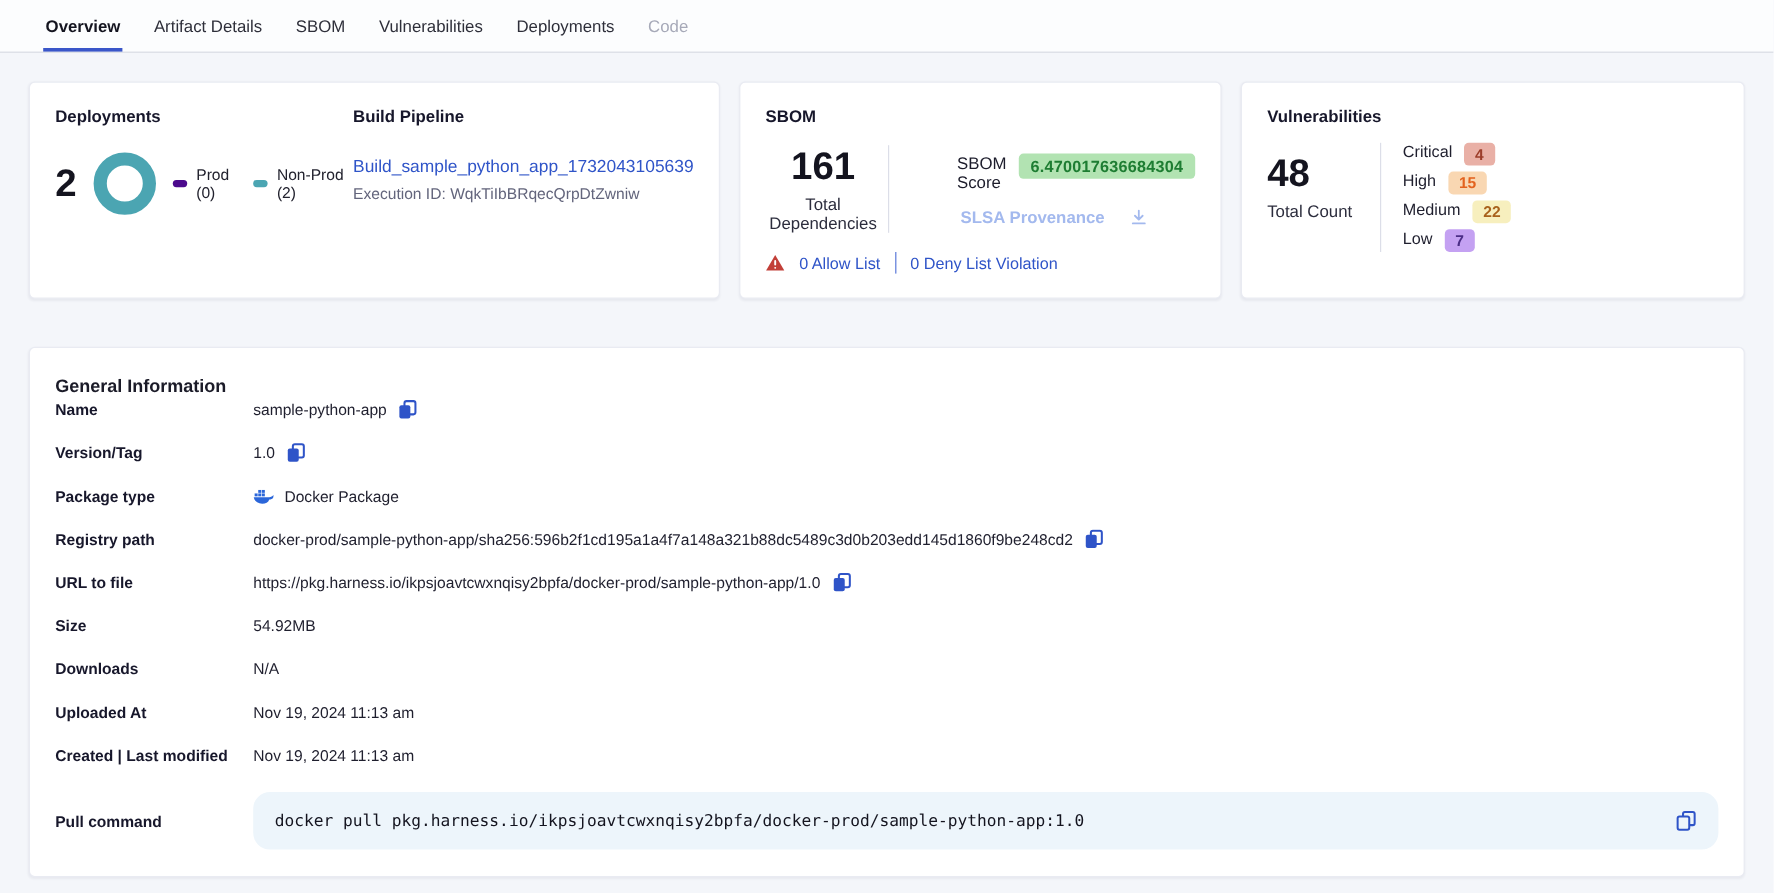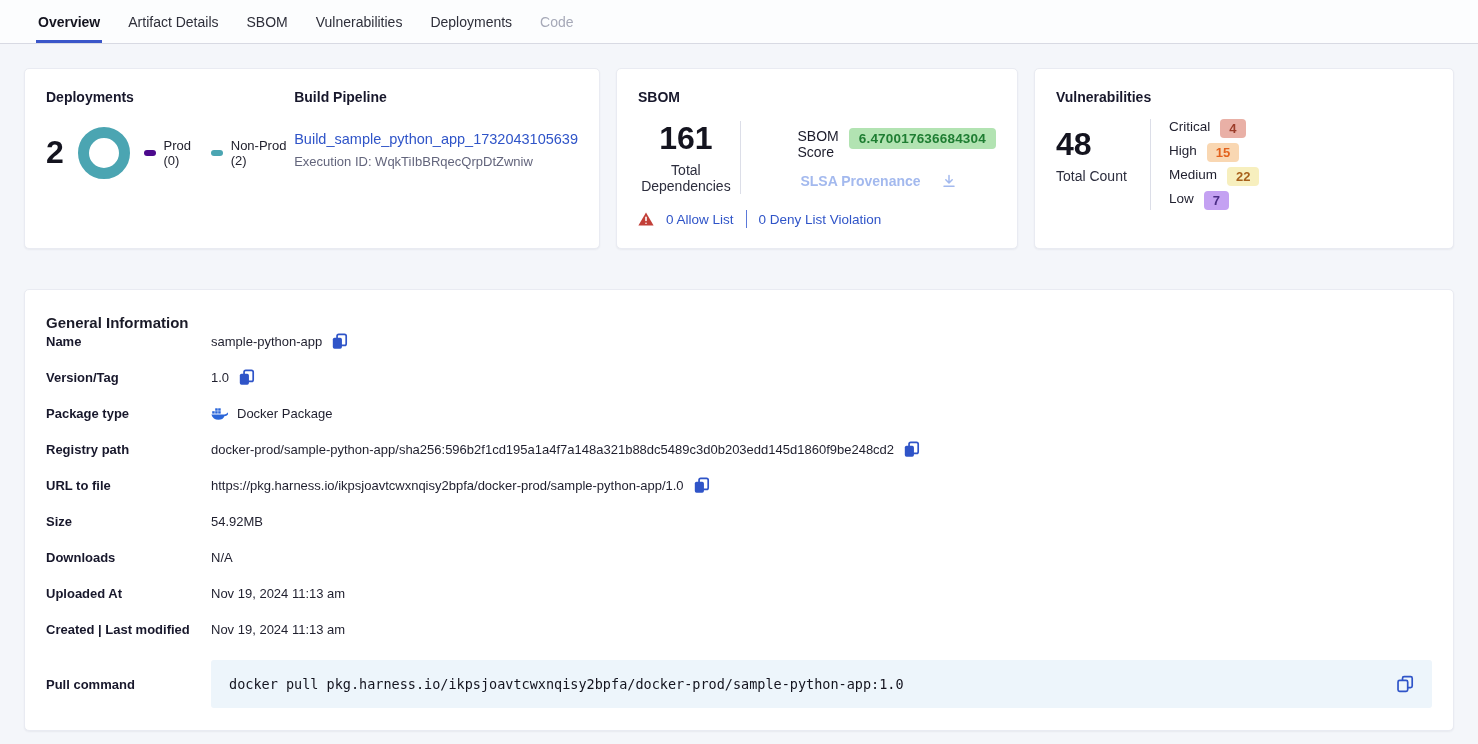--- a/index.html
+++ b/index.html
@@ -78,21 +78,21 @@
   .sev-low { background:#C4A1F2; color:#4B2D86; }
   
   .general-card { margin:40px 24px 14px 24px; padding:24px 21px 18px 21px; }
   .general-title { font-size:15px; font-weight:700; }
   .info-row { display:flex; align-items:center; min-height:21px; margin-bottom:15px; }
   .info-label { width:165px; flex:0 0 auto; font-size:13px; font-weight:700; color:#17172b; }
   .info-value { font-size:13px; color:#1f1f2e; display:flex; align-items:center; gap:9px; }
   .copy-btn { display:inline-flex; cursor:pointer; line-height:0; }
   .pull-row { align-items:center; margin-top:20px; margin-bottom:4px; }
   .pull-box {
-    flex:1; background:#EDF5FB; border-radius:3px; height:48px;
+    flex:1; background:#EDF5FB; border-radius:14px; height:48px;
     display:flex; align-items:center; padding:0 18px;
   }
   .pull-cmd {
     font-family:"DejaVu Sans Mono","Liberation Mono",monospace;
     font-size:13.5px; color:#14141f; flex:1;
   }
   .docker-chip { display:inline-flex; align-items:center; line-height:0; }
 </style>
 </head>
 <body>

